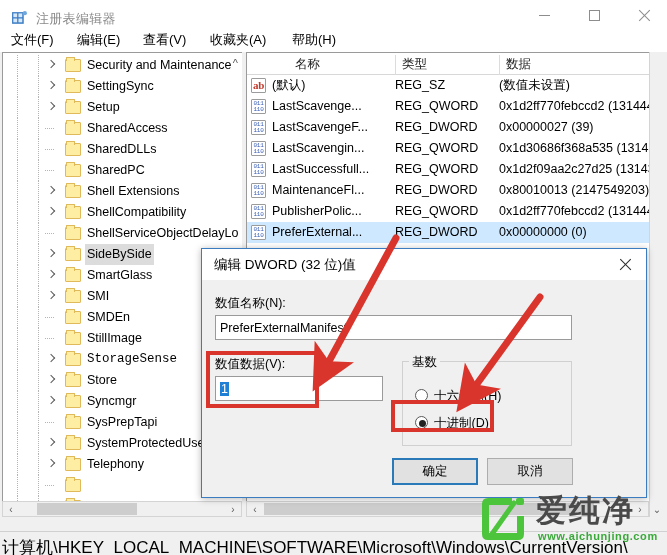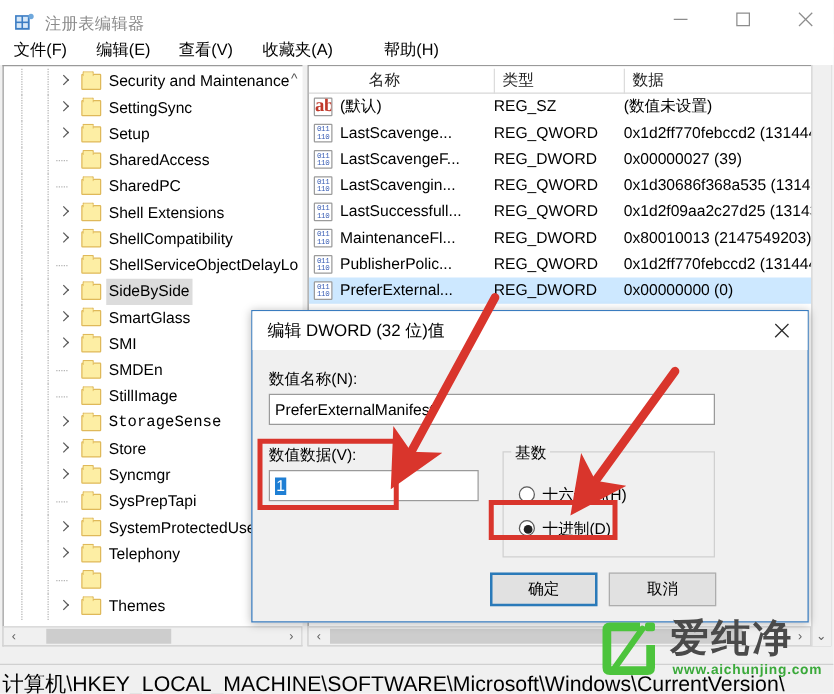--- a/index.html
+++ b/index.html
@@ -145,21 +145,21 @@
   .cell-data  { position: absolute; left: 252px; top: 0; }
   .val-icon {
     position: absolute; left: 4px; top: 3px; width: 15px; height: 15px;
     border: 1px solid #9b9b9b; background: #ffffff; border-radius: 1px;
     font-size: 6px; line-height: 6px; color: #3b5fb5;
     font-family: "Liberation Mono", "DejaVu Sans Mono", monospace;
     text-align: center; padding-top: 1px; letter-spacing: -0.3px;
     overflow: hidden;
   }
   .val-icon.ab {
-    color: #c0392b; font-size: 15px; line-height: 13px; padding-top: 0;
+    color: #c0392b; font-size: 11px; line-height: 13px; padding-top: 0;
     font-weight: bold; font-family: "Liberation Serif", serif;
   }
   .val-icon span { display: block; }
 
   
   .hscroll {
     position: absolute; height: 16px; background: #f0f0f0;
     border: 1px solid #d4d4d4;
   }
   .hscroll .arrow {
@@ -313,21 +313,21 @@
     <div class="win-btn close">
       <div class="glyph-close"></div>
     </div>
   </div>
 
   <div class="menubar">
     <div class="menu-item" style="left:8px">文件(F)</div>
     <div class="menu-item" style="left:74px">编辑(E)</div>
     <div class="menu-item" style="left:140px">查看(V)</div>
     <div class="menu-item" style="left:207px">收藏夹(A)</div>
-    <div class="menu-item" style="left:304px">帮助(H)</div>
+    <div class="menu-item" style="left:289px">帮助(H)</div>
   </div>
 
   <div class="pane-wrap">
 
     <div class="tree-pane">
       <div class="tree-inner" id="tree-inner">
           <div class="tree-row">
             <div class="indent-guides">
               <div class="guide" style="left: 14px;"></div>
               <div class="guide" style="left: 35px;"></div>
@@ -355,20 +355,29 @@
             <div class="tree-label" style="left: 82px;">Setup</div>
           </div>
           <div class="tree-row">
             <div class="indent-guides">
               <div class="guide" style="left: 14px;"></div>
               <div class="guide" style="left: 35px;"></div>
             </div>
             <div class="hline" style="left: 42px;"></div>
             <div class="folder" style="left: 62px;"></div>
             <div class="tree-label" style="left: 82px;">SharedAccess</div>
+          </div>
+          <div class="tree-row">
+            <div class="indent-guides">
+              <div class="guide" style="left: 14px;"></div>
+              <div class="guide" style="left: 35px;"></div>
+            </div>
+            <div class="hline" style="left: 42px;"></div>
+            <div class="folder" style="left: 62px;"></div>
+            <div class="tree-label" style="left: 82px;">SharedDLLs</div>
           </div>
           <div class="tree-row">
             <div class="indent-guides">
               <div class="guide" style="left: 14px;"></div>
               <div class="guide" style="left: 35px;"></div>
             </div>
             <div class="hline" style="left: 42px;"></div>
             <div class="folder" style="left: 62px;"></div>
             <div class="tree-label" style="left: 82px;">SharedPC</div>
           </div>

